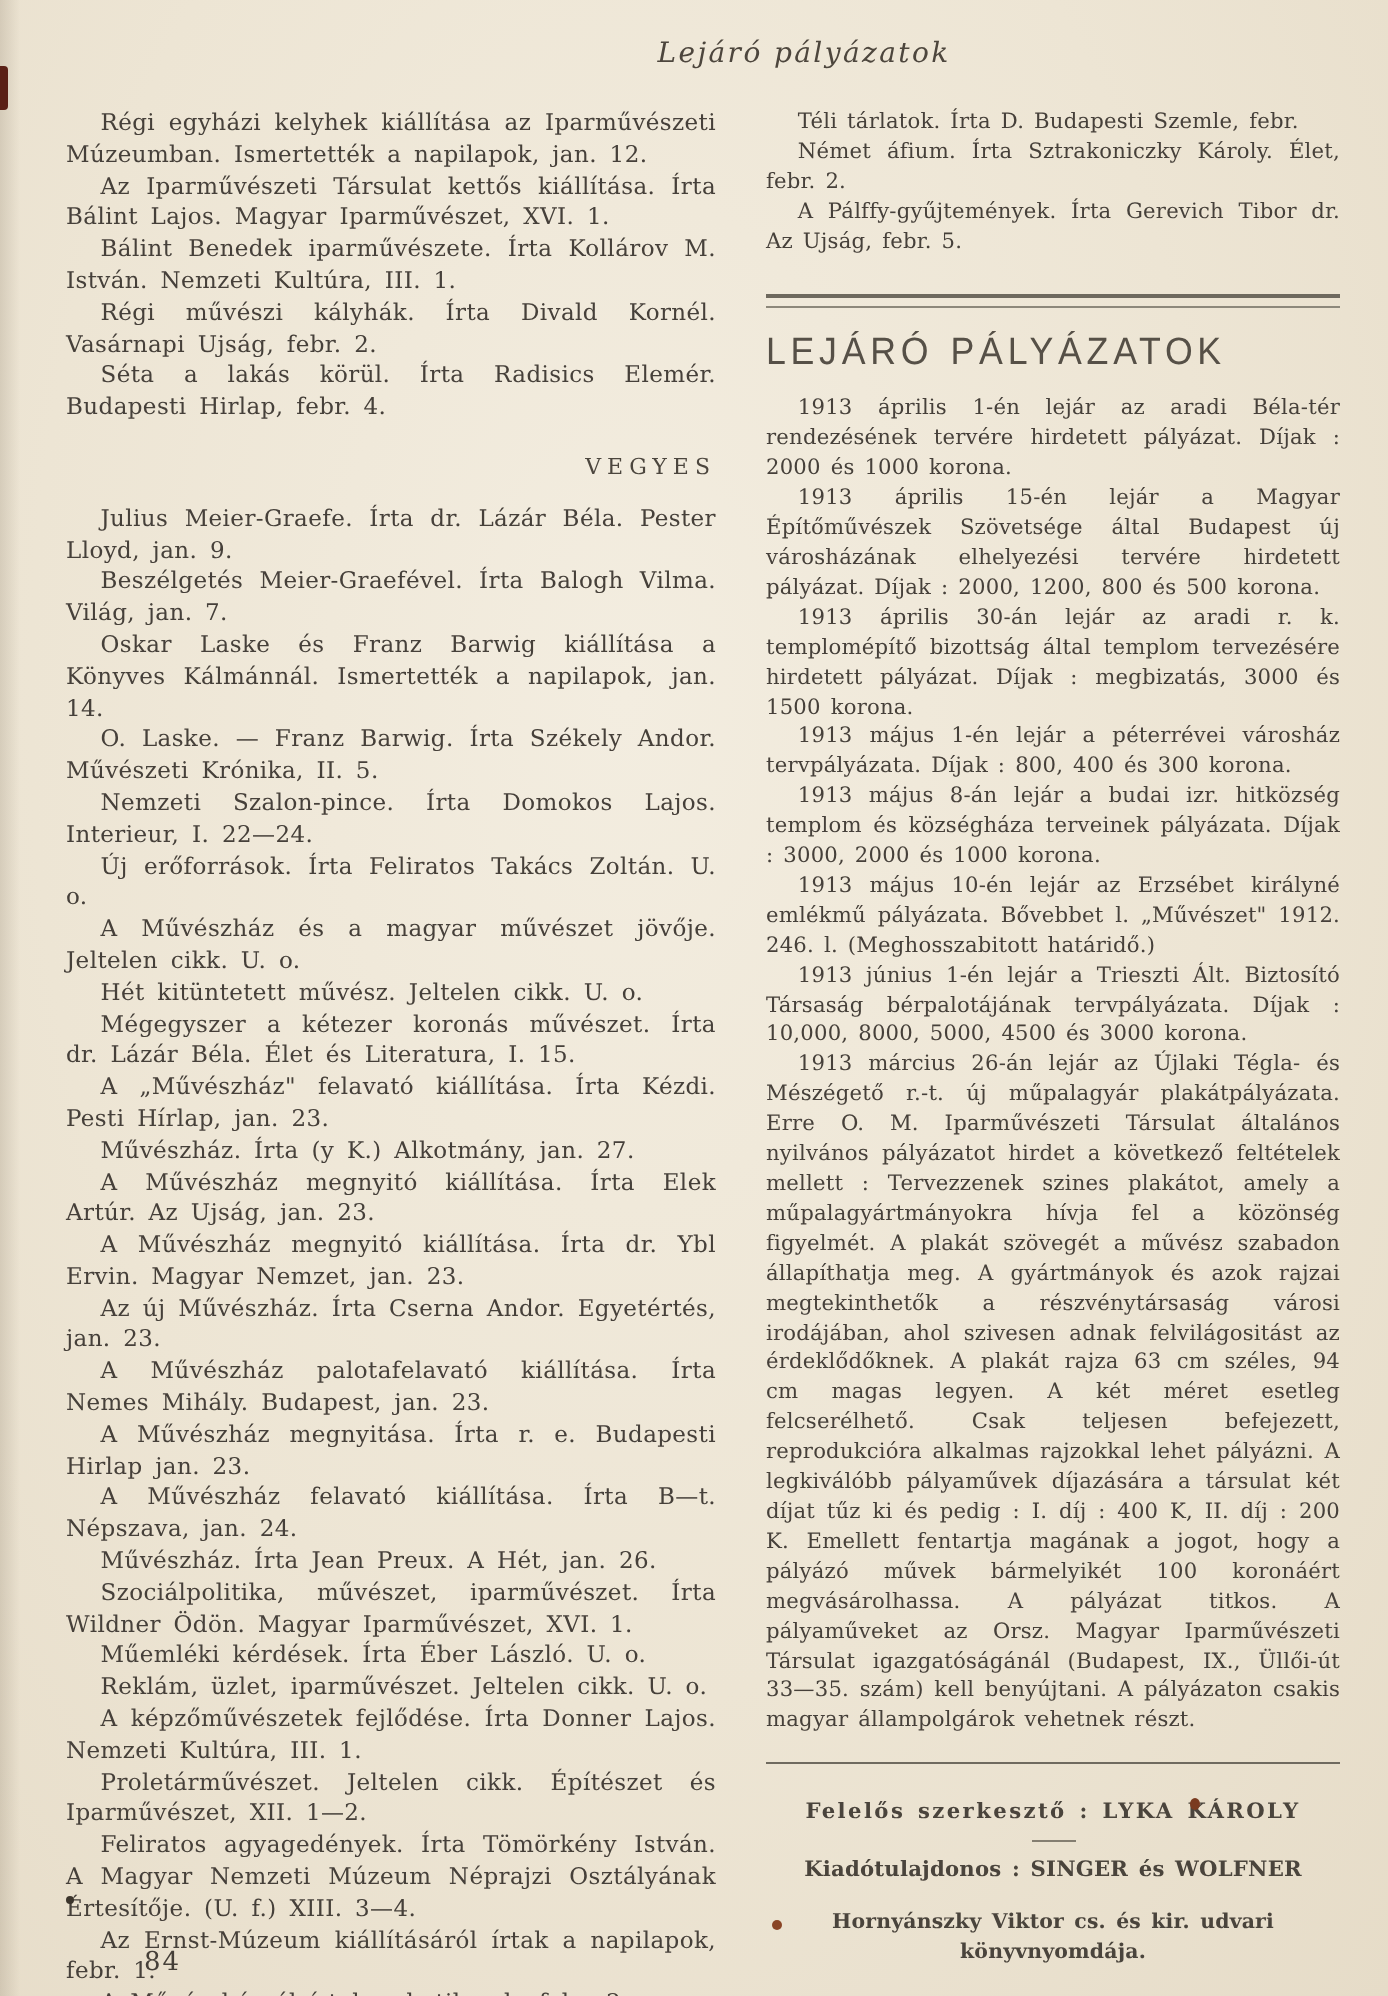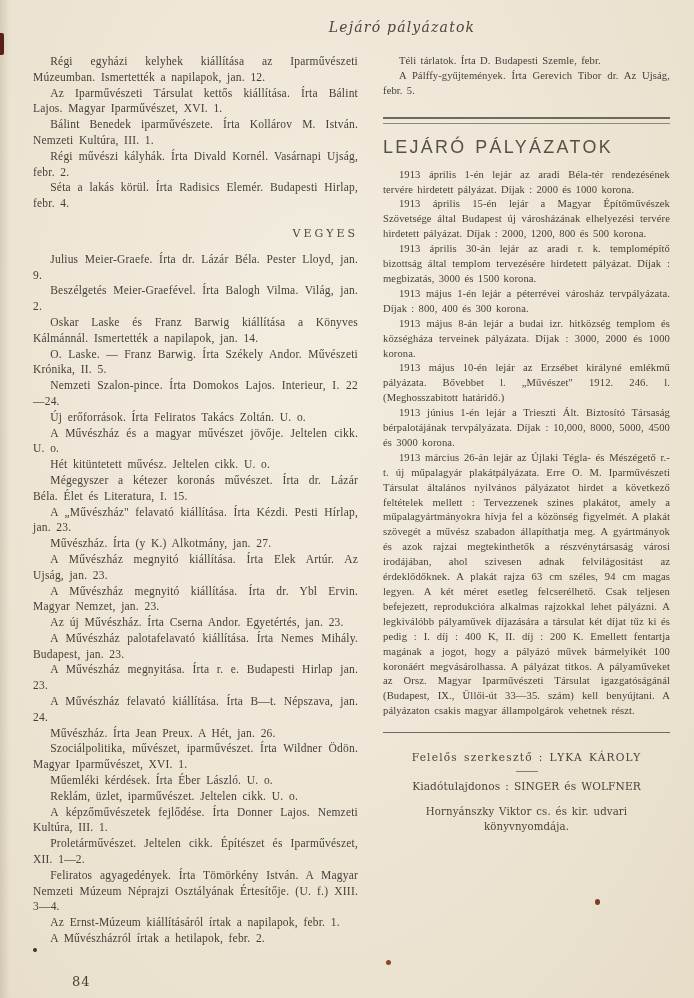--- a/index.html
+++ b/index.html
@@ -19,38 +19,38 @@
     pointer-events:none;
   }
   .running-head{
     position:absolute;top:19px;left:402px;transform:translateX(-50%);
     font-style:italic;font-size:14px;letter-spacing:1.2px;
     color:#4d463d;white-space:nowrap;
   }
   .col{position:absolute;top:54px;text-align:justify;}
   .col.left{left:33px;width:325px;font-size:11.5px;line-height:15.8px;word-spacing:2.5px;letter-spacing:0.2px;}
   .col.right{left:383px;width:287px;font-size:10.6px;line-height:14.9px;word-spacing:1.5px;letter-spacing:0.1px;}
-  .entry,.para{margin:0;text-indent:1.5em;font-family:Liberation Serif, serif;}
+  .entry,.para{margin:0;text-indent:1.5em;}
   .vegyes{
     text-align:right;text-indent:0;font-size:11px;letter-spacing:3px;
     margin:14px 0 10px;color:#4c463e;
   }
   .double-rule{
     margin-top:18px;height:4px;
     border-top:2px solid #6e695e;border-bottom:1px solid #8d887b;
   }
   .lejarohead{
     font-family:"Liberation Sans",sans-serif;
     font-size:19px;font-weight:400;letter-spacing:2.5px;
     color:#565047;margin:16px 0 13px;text-align:left;text-indent:0;
     transform:scaleX(0.94);transform-origin:left center;white-space:nowrap;
   }
   .footer{margin-top:13px;}
   .footer-rule{height:1px;background:#6f6a5f;margin-bottom:17px;}
-  .f-line{text-align:center;text-indent:0;font-size:10.6px;color:#4a443c;margin:0 0 3px;}
+  .f-line{text-align:center;text-indent:0;font-size:10.6px;color:#4a443c;margin:0 0 3px;font-weight:bold;}
   .f-line.editor{letter-spacing:1.2px;margin-bottom:5px;}
   .f-line.printer{margin-top:11px;font-size:10.2px;}
   .mini-dash{width:22px;height:1px;background:#847e71;margin:6px auto 7px;}
   .page-number{
     position:absolute;left:72px;top:946px;
     font-size:13px;letter-spacing:1px;color:#453f38;margin-top:28px;
   }
   .speck{position:absolute;border-radius:50%;}
   .speck-a{left:33px;top:948px;width:4px;height:4px;background:#3c352c;}
   .speck-b{left:595px;top:899px;width:5px;height:6px;background:#7a3b20;}
@@ -75,21 +75,21 @@
         <p class="entry">Az Iparművészeti Társulat kettős kiállítása. Írta Bálint Lajos. Magyar Iparművészet, XVI. 1.</p>
         <p class="entry">Bálint Benedek iparművészete. Írta Kollárov M. István. Nemzeti Kultúra, III. 1.</p>
         <p class="entry">Régi művészi kályhák. Írta Divald Kornél. Vasárnapi Ujság, febr. 2.</p>
         <p class="entry">Séta a lakás körül. Írta Radisics Elemér. Budapesti Hirlap, febr. 4.</p>
       </div>
 
     <div class="vegyes">VEGYES</div>
 
     <div>
         <p class="entry">Julius Meier-Graefe. Írta dr. Lázár Béla. Pester Lloyd, jan. 9.</p>
-        <p class="entry">Beszélgetés Meier-Graefével. Írta Balogh Vilma. Világ, jan. 2.</p>
+        <p class="entry">Beszélgetés Meier-Graefével. Írta Balogh Vilma. Világ, jan. 7.</p>
         <p class="entry">Oskar Laske és Franz Barwig kiállítása a Könyves Kálmánnál. Ismertették a napilapok, jan. 14.</p>
         <p class="entry">O. Laske. — Franz Barwig. Írta Székely Andor. Művészeti Krónika, II. 5.</p>
         <p class="entry">Nemzeti Szalon-pince. Írta Domokos Lajos. Interieur, I. 22—24.</p>
         <p class="entry">Új erőforrások. Írta Feliratos Takács Zoltán. U. o.</p>
         <p class="entry">A Művészház és a magyar művészet jövője. Jeltelen cikk. U. o.</p>
         <p class="entry">Hét kitüntetett művész. Jeltelen cikk. U. o.</p>
         <p class="entry">Mégegyszer a kétezer koronás művészet. Írta dr. Lázár Béla. Élet és Literatura, I. 15.</p>
         <p class="entry">A „Művészház" felavató kiállítása. Írta Kézdi. Pesti Hírlap, jan. 23.</p>
         <p class="entry">Művészház. Írta (y K.) Alkotmány, jan. 27.</p>
         <p class="entry">A Művészház megnyitó kiállítása. Írta Elek Artúr. Az Ujság, jan. 23.</p>
@@ -106,20 +106,21 @@
         <p class="entry">Proletárművészet. Jeltelen cikk. Építészet és Iparművészet, XII. 1—2.</p>
         <p class="entry">Feliratos agyagedények. Írta Tömörkény István. A Magyar Nemzeti Múzeum Néprajzi Osztályának Értesítője. (U. f.) XIII. 3—4.</p>
         <p class="entry">Az Ernst-Múzeum kiállításáról írtak a napilapok, febr. 1.</p>
         <p class="entry">A Művészházról írtak a hetilapok, febr. 2.</p>
       </div>
   </div>
 
   <div class="col right">
     <div>
         <p class="entry">Téli tárlatok. Írta D. Budapesti Szemle, febr.</p>
+        <p class="entry">Német áfium. Írta Sztrakoniczky Károly. Élet, febr. 2.</p>
         <p class="entry">A Pálffy-gyűjtemények. Írta Gerevich Tibor dr. Az Ujság, febr. 5.</p>
       </div>
 
     <div class="double-rule"></div>
 
     <div class="lejarohead">LEJÁRÓ PÁLYÁZATOK</div>
 
     <div>
         <p class="para">1913 április 1-én lejár az aradi Béla-tér rendezésének tervére hirdetett pályázat. Díjak : 2000 és 1000 korona.</p>
         <p class="para">1913 április 15-én lejár a Magyar Építőművészek Szövetsége által Budapest új városházának elhelyezési tervére hirdetett pályázat. Díjak : 2000, 1200, 800 és 500 korona.</p>

